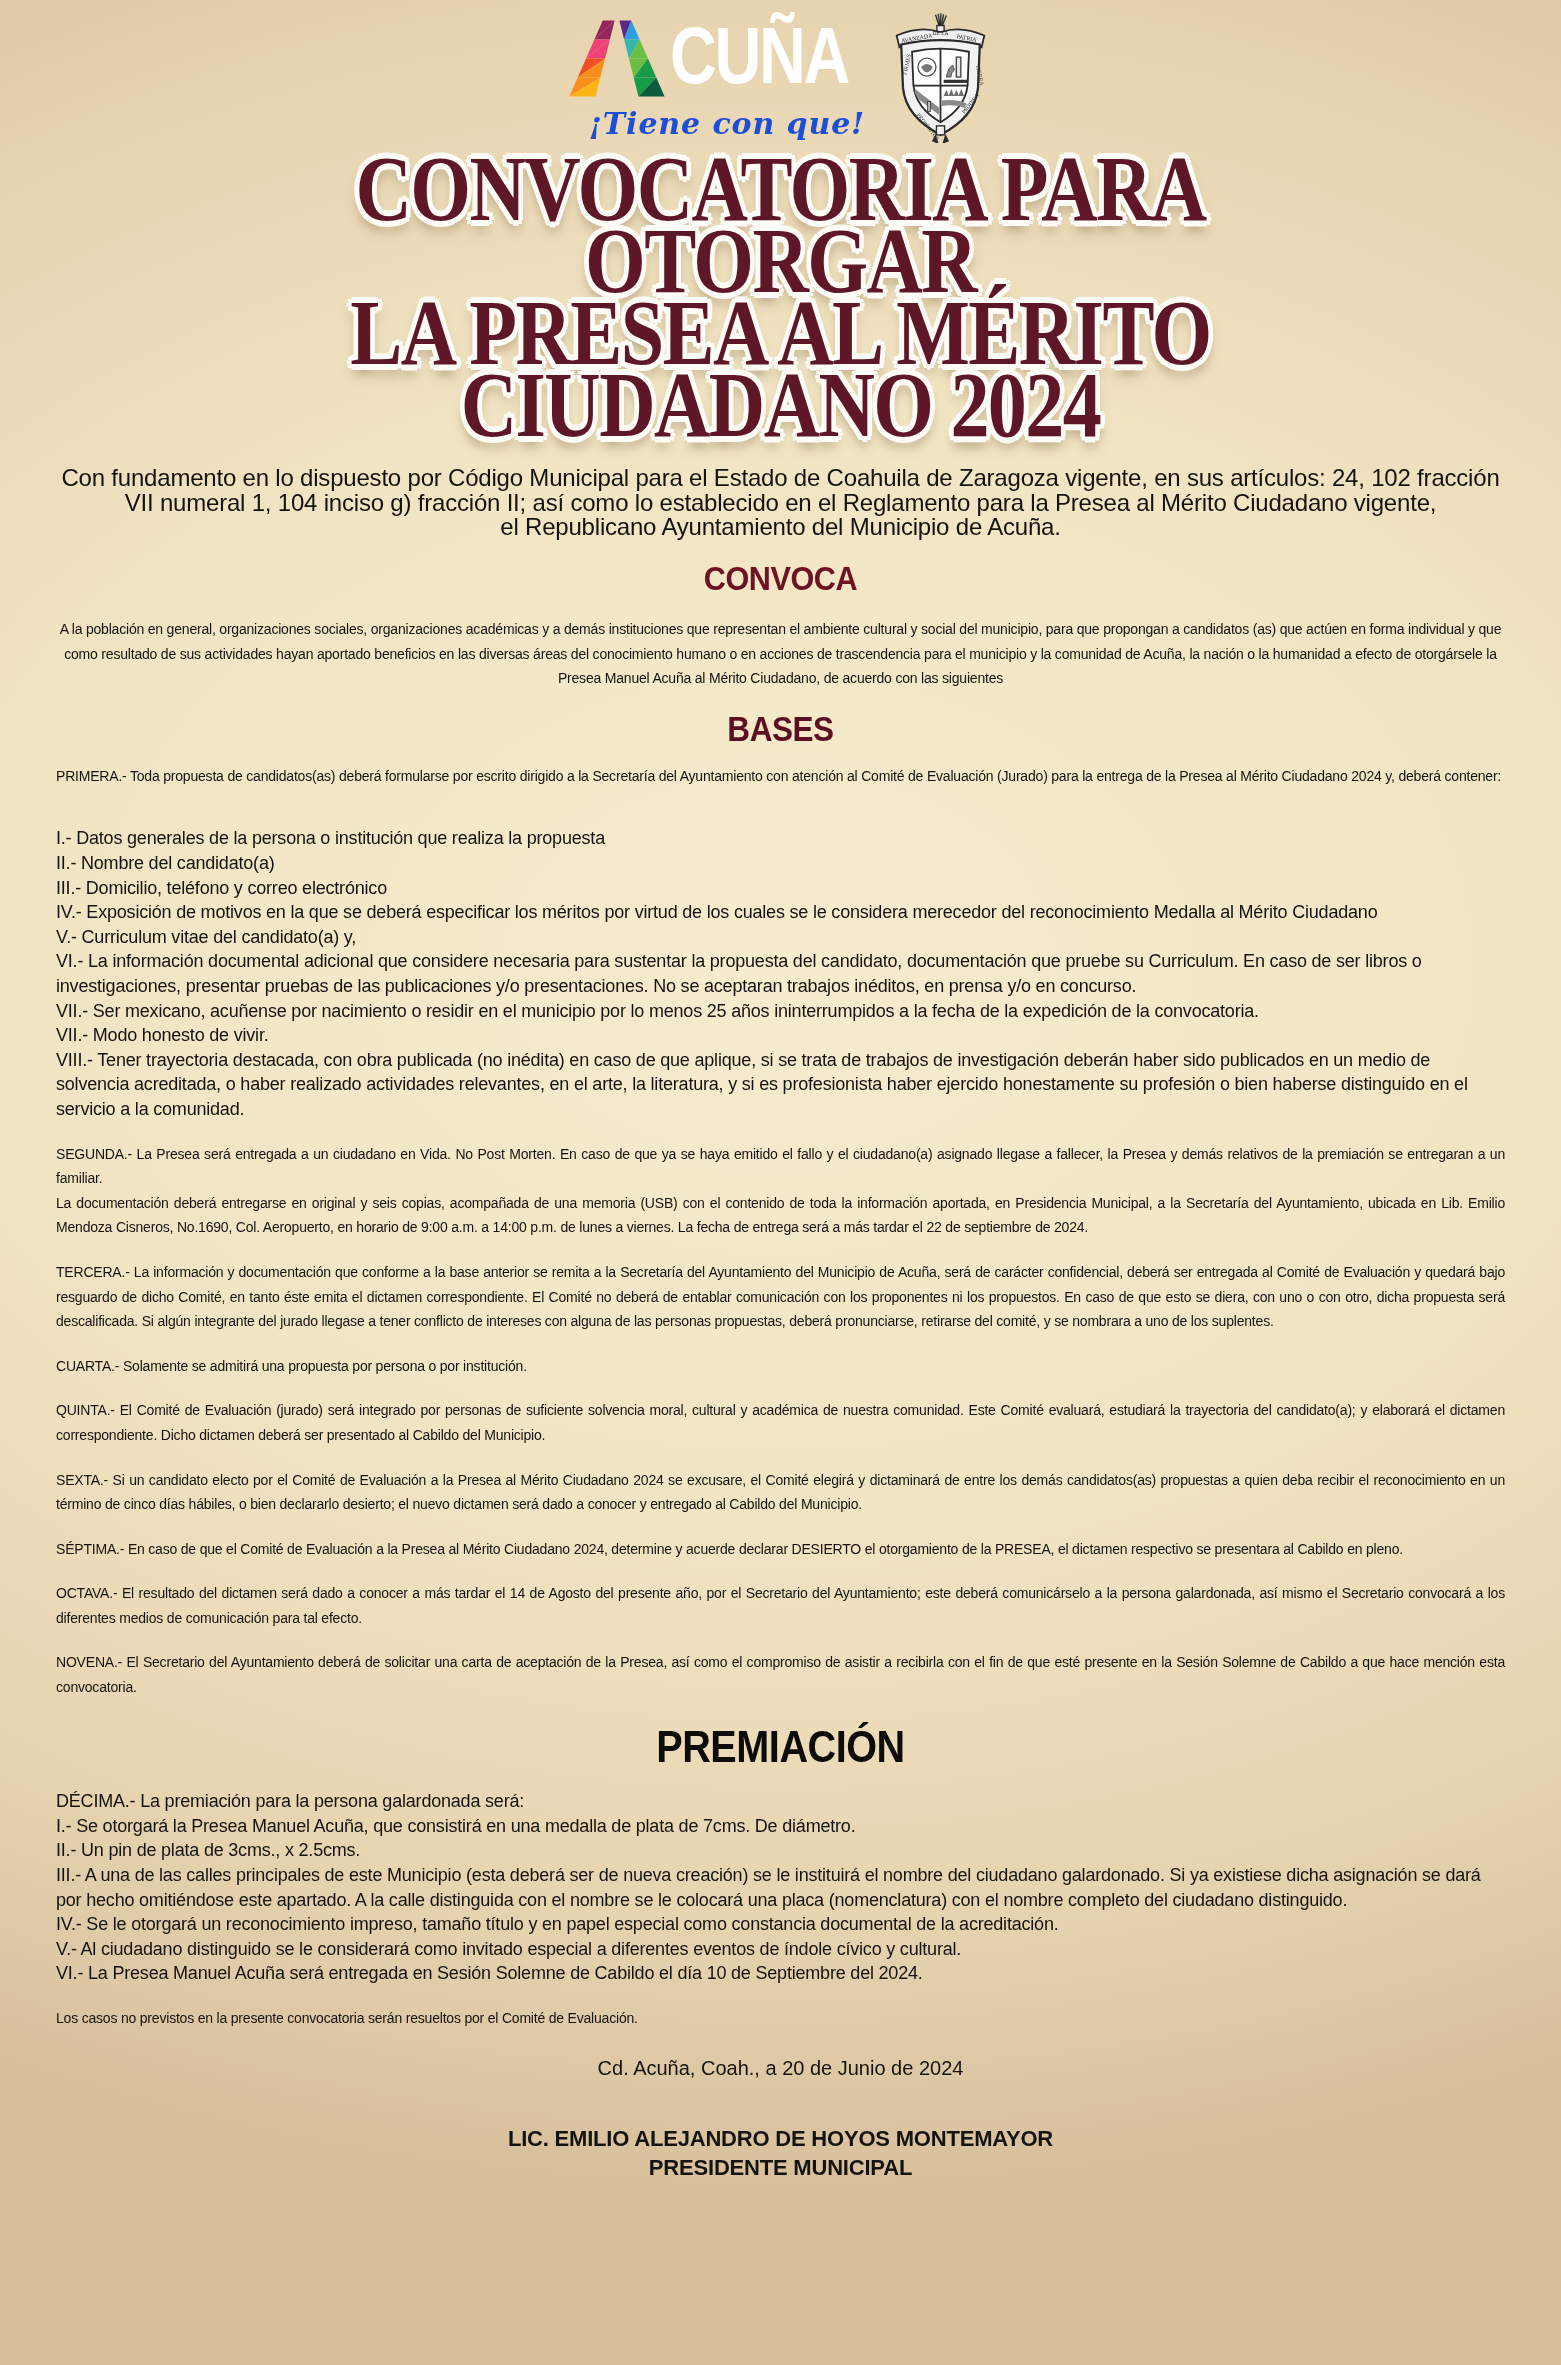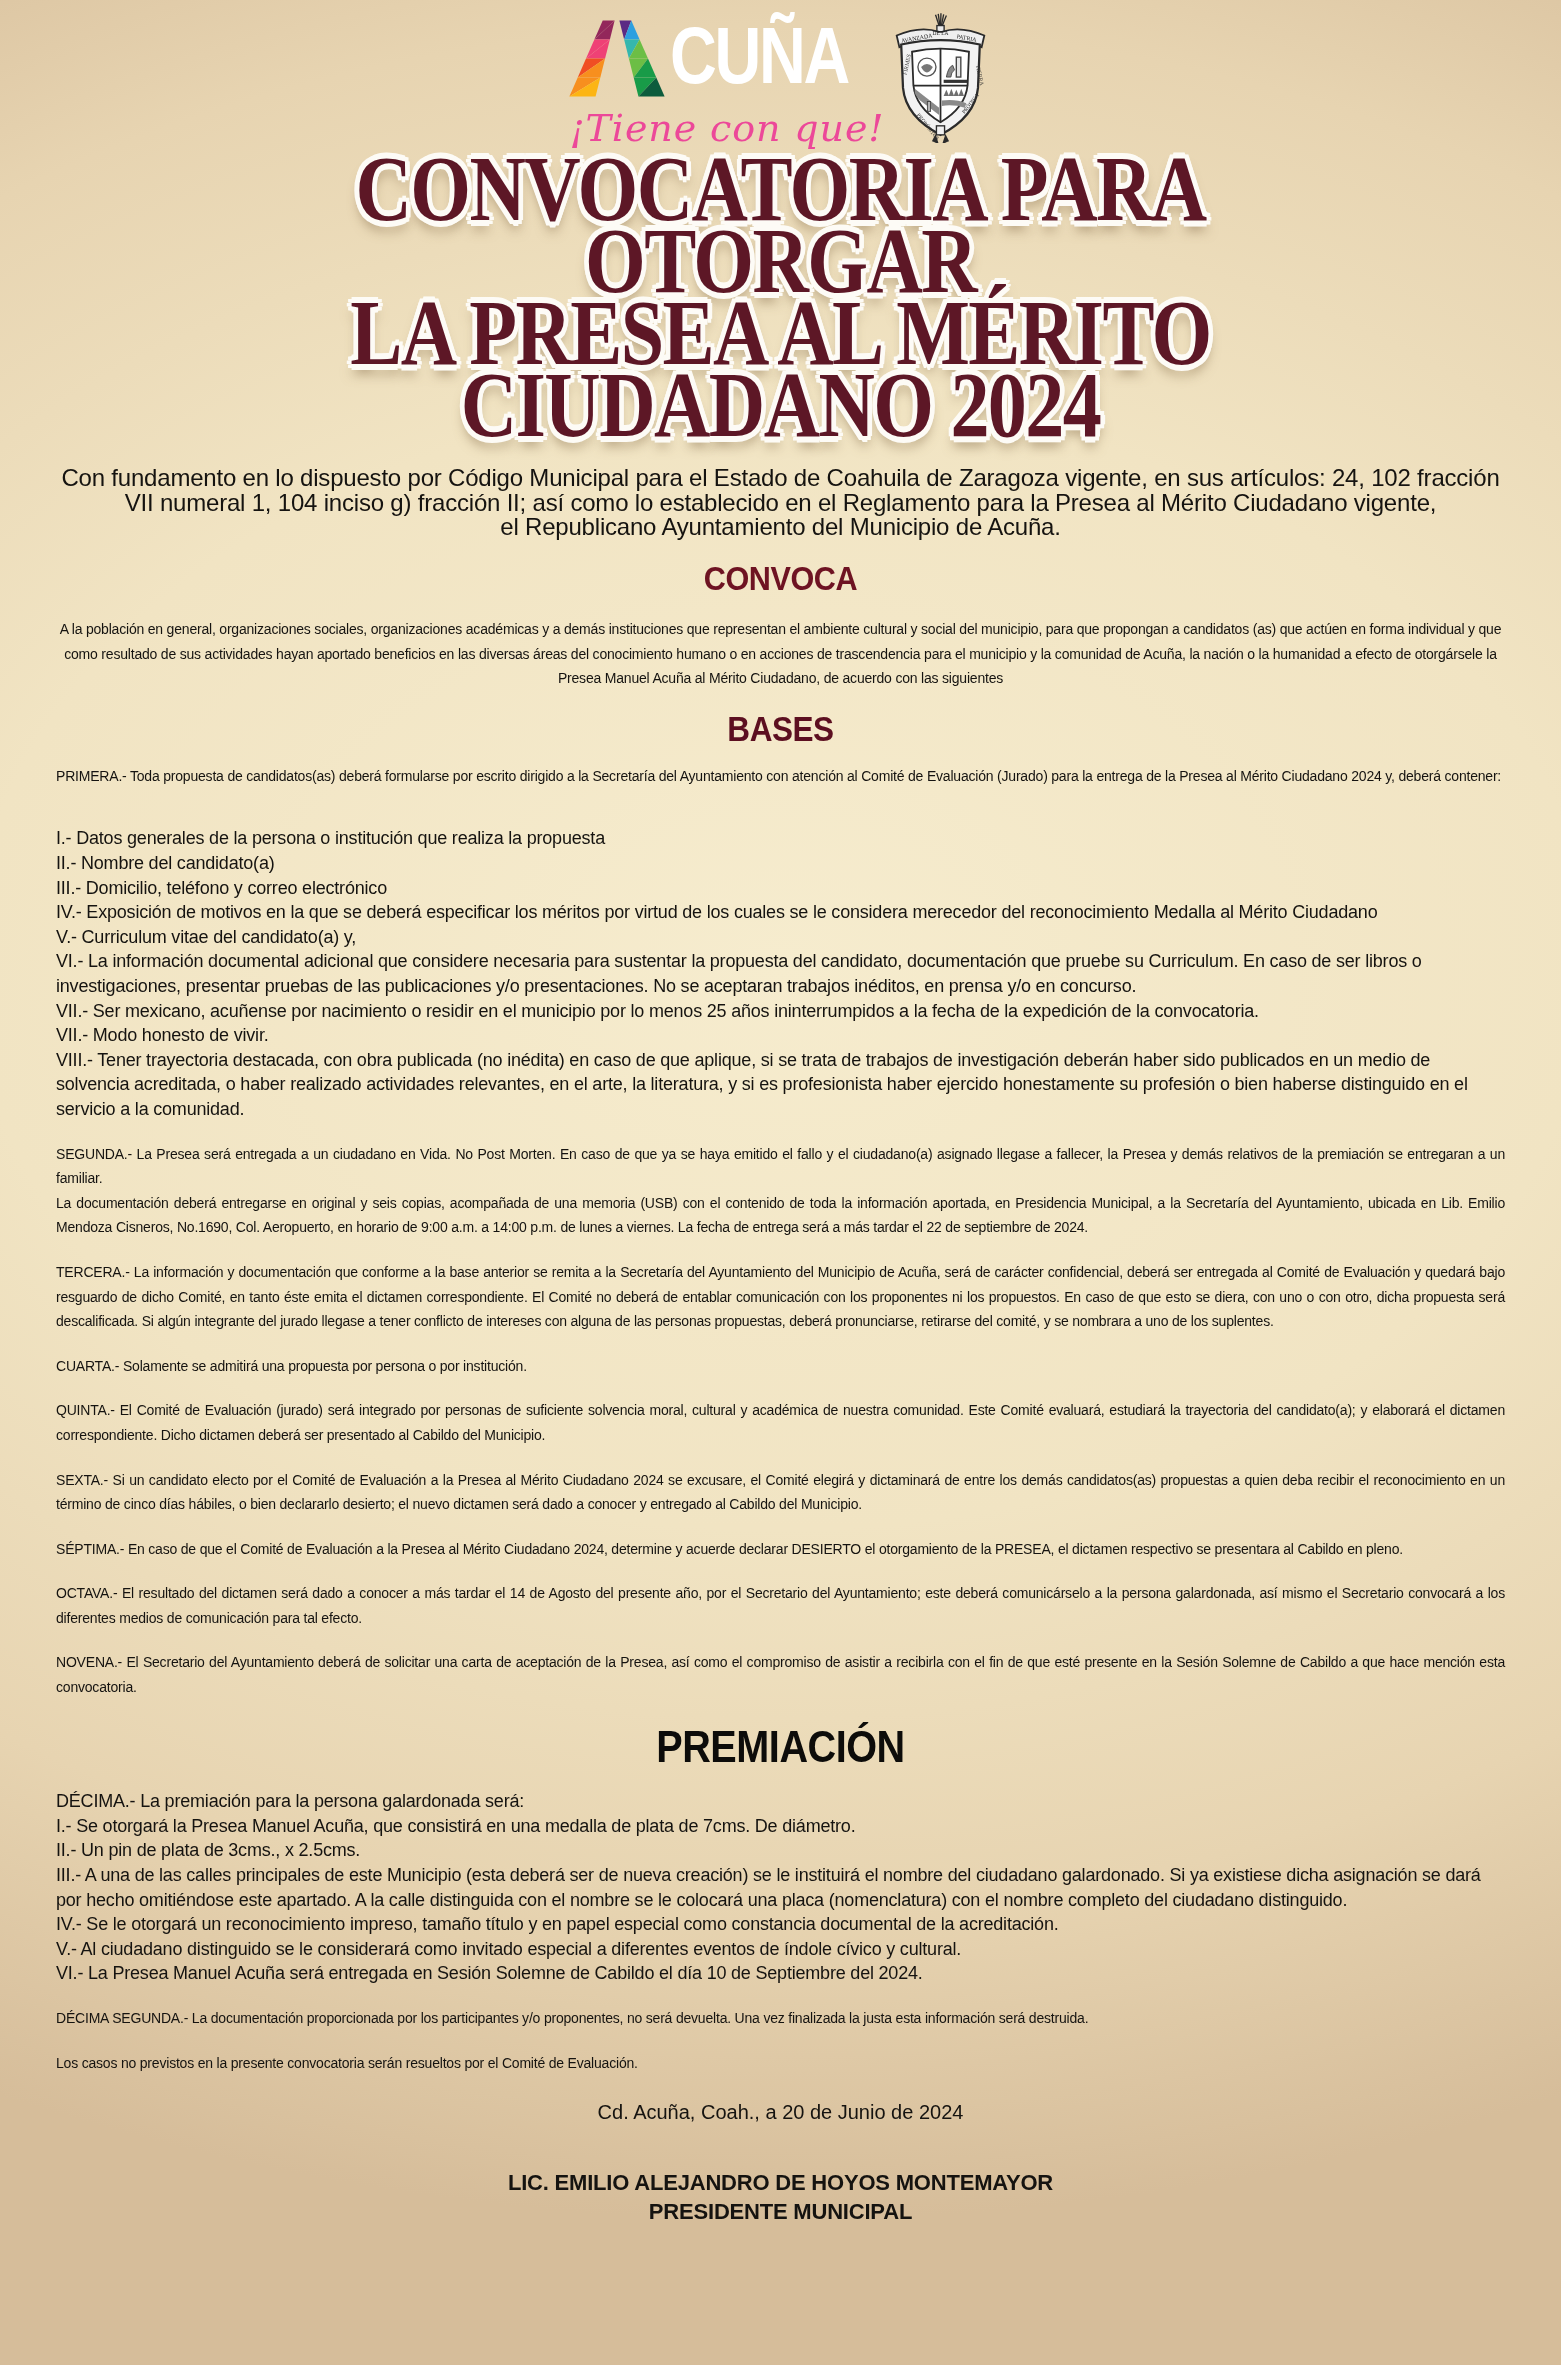--- a/index.html
+++ b/index.html
@@ -16,22 +16,22 @@
   .header { display:flex; justify-content:center; align-items:flex-start; height:132px; }
   .logo { margin-top:5.7px; text-align:center; }
   .logo-row { display:flex; align-items:flex-start; justify-content:center; }
   .logo-a { width:100px; height:81px; }
   .logo-word {
     font-family:"Liberation Sans", sans-serif; font-weight:bold;
     font-size:79px; line-height:75px; color:#ffffff; letter-spacing:-2.8px;
     transform:scaleX(0.82); transform-origin:left top; margin-left:2.8px;
   }
   .logo-tagline {
-    font-family:"DejaVu Serif", serif; font-style:italic; font-weight:normal;
-    color:#ec4899; font-size:38px; margin-top:6.6px; letter-spacing:0.9px;
+    font-family:"DejaVu Serif", serif; font-style:italic; font-weight:bold;
+    color:#1d4ed8; font-size:30px; margin-top:6.6px; letter-spacing:0.9px;
   }
   .shield { width:107px; height:131px; }
 
   
   .title { margin-top:8.5px; text-align:center; }
   .title-line {
     font-family:"Liberation Serif", serif; font-weight:bold;
     font-size:93px; line-height:72px; color:#5d1726; letter-spacing:-1.9px;
     transform:scaleX(0.84); transform-origin:center top;
     text-shadow:
@@ -188,21 +188,20 @@
   <div class="list" style="margin-top:19px">
     <div class="item">DÉCIMA.- La premiación para la persona galardonada será:</div>
     <div class="item">I.- Se otorgará la Presea Manuel Acuña, que consistirá en una medalla de plata de 7cms. De diámetro.</div>
     <div class="item">II.- Un pin de plata de 3cms., x 2.5cms.</div>
     <div class="item">III.- A una de las calles principales de este Municipio (esta deberá ser de nueva creación) se le instituirá el nombre del ciudadano galardonado. Si ya existiese dicha asignación se dará por hecho omitiéndose este apartado. A la calle distinguida con el nombre se le colocará una placa (nomenclatura) con el nombre completo del ciudadano distinguido.</div>
     <div class="item">IV.- Se le otorgará un reconocimiento impreso, tamaño título y en papel especial como constancia documental de la acreditación.</div>
     <div class="item">V.- Al ciudadano distinguido se le considerará como invitado especial a diferentes eventos de índole cívico y cultural.</div>
     <div class="item">VI.- La Presea Manuel Acuña será entregada en Sesión Solemne de Cabildo el día 10 de Septiembre del 2024.</div>
   </div>
 
-  <div class="para">DÉCIMA SEGUNDA.-  La documentación proporcionada por los participantes y/o proponentes, no será devuelta. Una vez finalizada la justa esta información será destruida.</div>
   <div class="para">Los casos no previstos en la presente convocatoria serán resueltos por el Comité de Evaluación.</div>
 
   <div class="footer-date">Cd. Acuña, Coah., a 20 de Junio de 2024</div>
 
   <div class="signature">
     <div>LIC. EMILIO ALEJANDRO DE HOYOS MONTEMAYOR</div>
     <div>PRESIDENTE MUNICIPAL</div>
   </div>
 
 </div>

